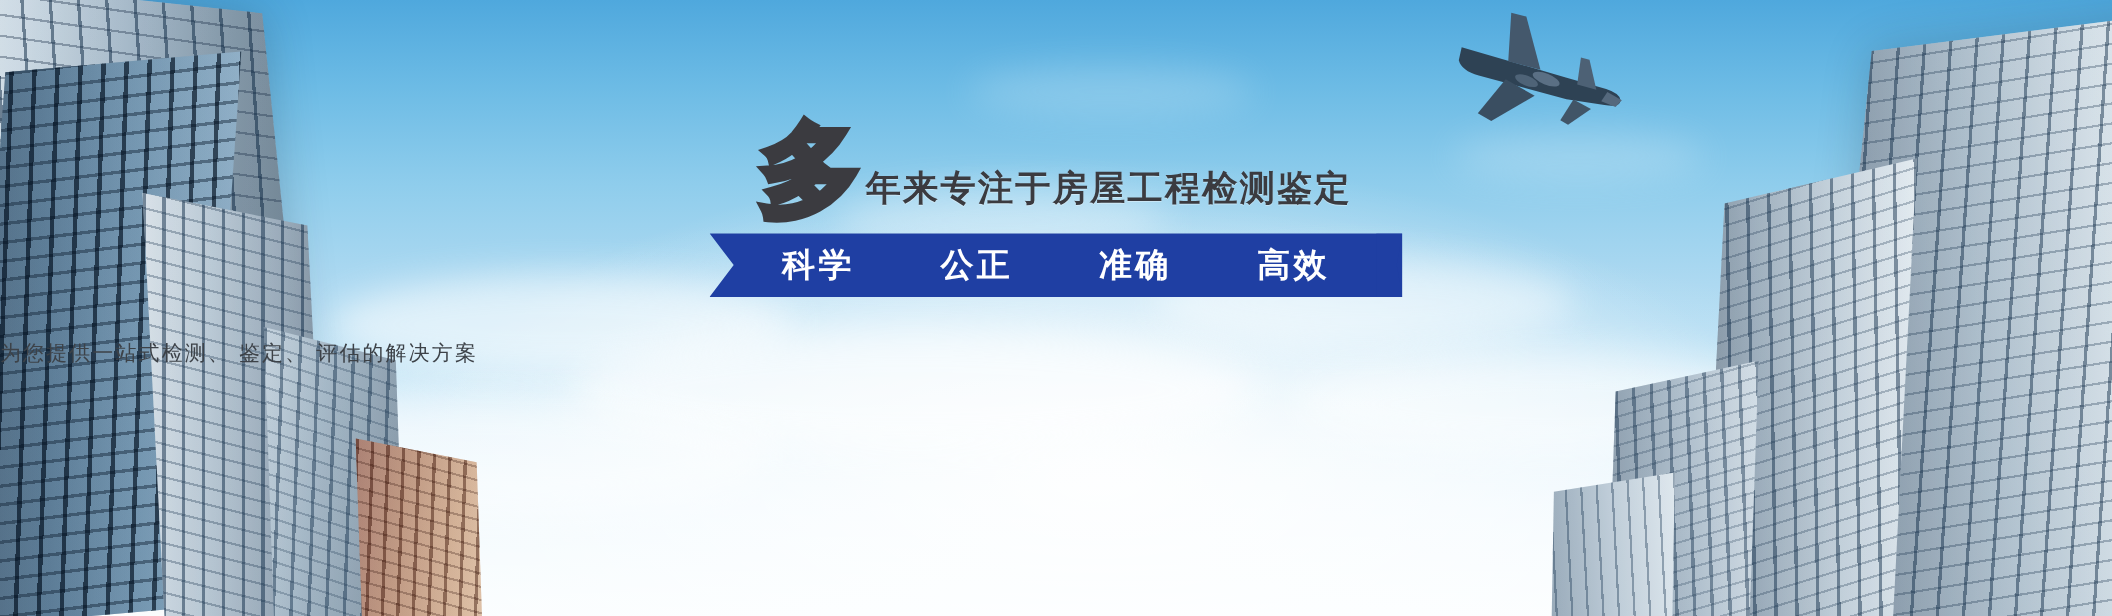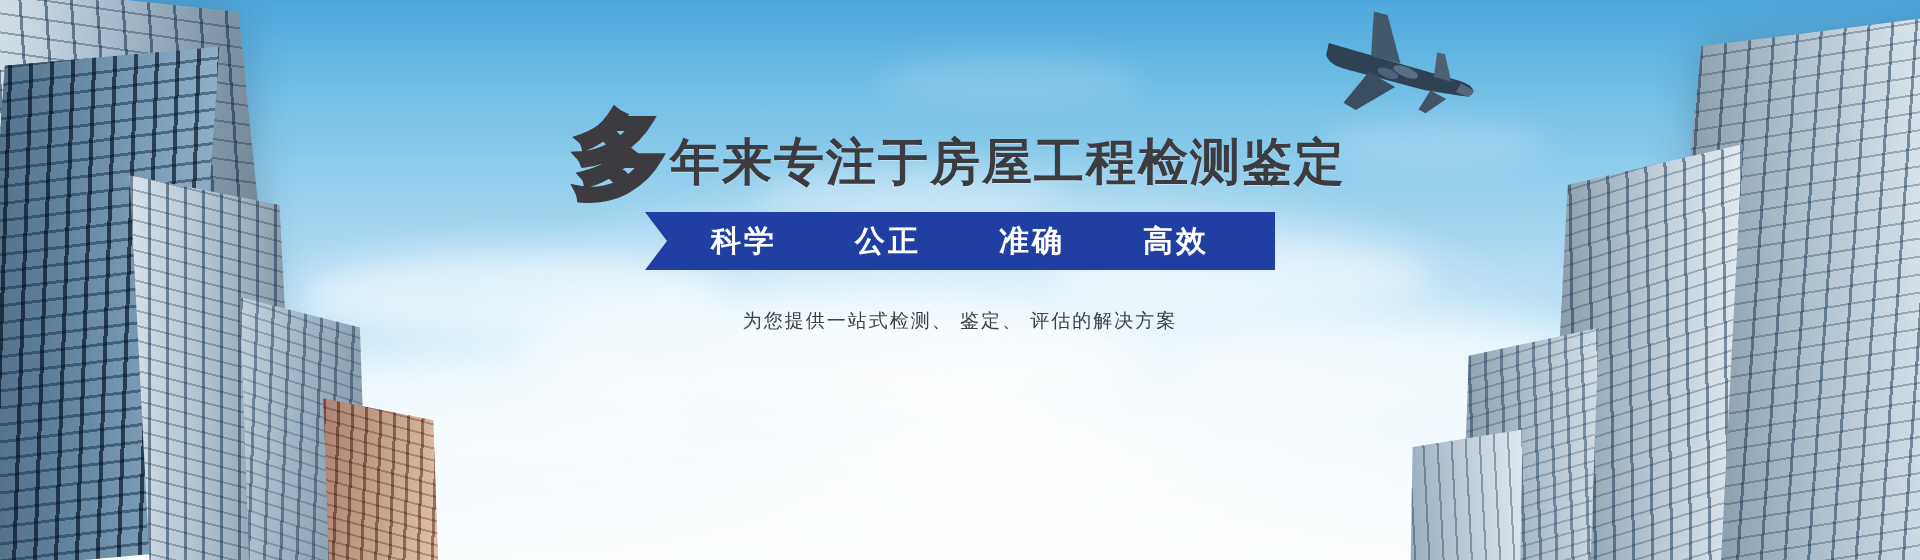--- a/index.html
+++ b/index.html
@@ -150,21 +150,21 @@
     gap:0px;
   }
   .hl-big{
     font-size:92px;line-height:.86;font-weight:700;
     color:transparent;
     -webkit-text-stroke:7px #3b3b40;
     letter-spacing:0;
     margin-right:4px;position:relative;top:8px;
   }
   .hl-rest{
-    font-size:50px;line-height:1;font-weight:700;
+    font-size:32px;line-height:1;font-weight:700;
     color:#3b3b40;letter-spacing:2px;
     text-shadow:0 1px 0 rgba(255,255,255,.35);
   }
 
   .ribbon-wrap{
     position:absolute;left:0;right:0;top:212px;
     display:flex;justify-content:center;
   }
   .ribbon{
     position:relative;height:58px;padding:0 66px;
@@ -178,21 +178,20 @@
     background:#1f3fa3;
     clip-path:polygon(0 0,100% 0,78% 50%,100% 100%,0 100%);
   }
   .ribbon-item{
     color:#ffffff;font-size:30px;font-weight:700;letter-spacing:3px;
     white-space:nowrap;
   }
 
   .subtitle{
     position:absolute;left:0;right:0;top:308px;
-    text-align:center;
     color:#3d4248;font-size:19px;letter-spacing:2px;font-weight:400;
   }
 </style>
 </head>
 <body>
 
 <div class="banner">
 
   <div class="sky">
     <div class="cloud cl1"></div>

